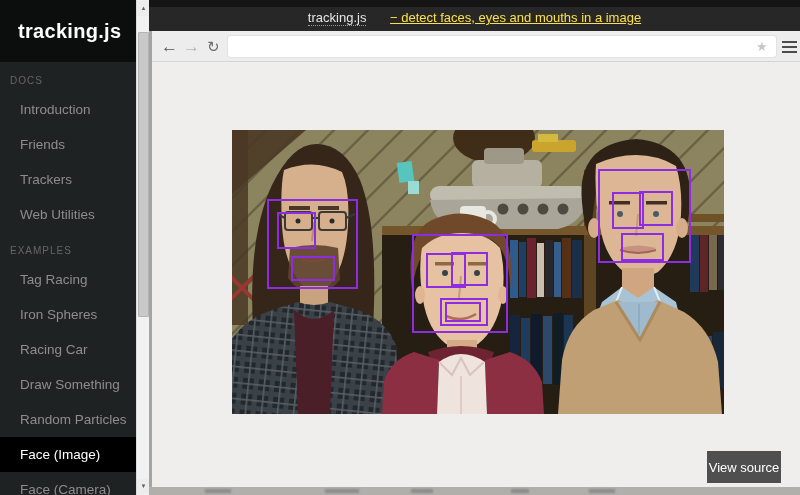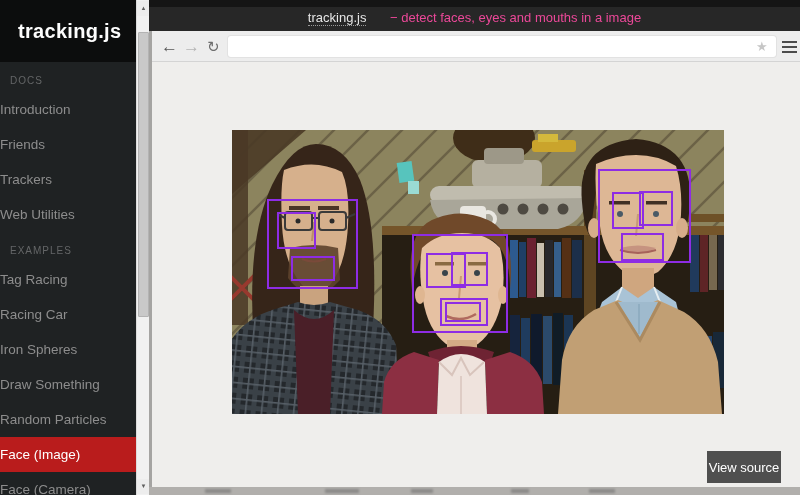--- a/index.html
+++ b/index.html
@@ -4,40 +4,40 @@
 <style>
   * { margin:0; padding:0; box-sizing:border-box; }
   html,body { width:800px; height:495px; overflow:hidden;
     font-family:"Liberation Sans","DejaVu Sans",sans-serif; background:#efeeec; }
 
   
   #sidebar { position:absolute; left:0; top:0; width:136px; height:495px; background:#1f2223; }
   #logo { height:62px; line-height:62px; padding-left:18px; background:#0c0d0d;
     color:#fdfdfd; font-size:20px; font-weight:bold; letter-spacing:.3px; cursor:pointer; }
   .sec { margin:13px 4px 6px 10px; color:#646667; font-size:10px; letter-spacing:1px; }
-  .item { height:35px; line-height:35px; color:#8d8d8d; font-size:13.5px; cursor:pointer; white-space:nowrap; }
-  .item.active { background:#b91c1c; color:#ffffff; }
+  .item { height:35px; line-height:35px; padding-left:20px; color:#8d8d8d; font-size:13.5px; cursor:pointer; white-space:nowrap; }
+  .item.active { background:#000000; color:#ffffff; }
 
   
   #sb-scroll { position:absolute; left:136px; top:0; width:13px; height:495px;
     background:#f1f1f1; border-left:1px solid #dcdcdc; }
   .sb-btn { position:absolute; left:0; width:13px; height:15px; background:#ededed;
     color:#5f5f5f; font-size:6px; text-align:center; line-height:15px; cursor:pointer; }
   .sb-btn.up { top:1px; } .sb-btn.down { bottom:1px; }
   #sb-thumb { position:absolute; left:1px; top:32px; width:11px; height:285px;
     background:#c9c9c9; border:1px solid #b3b3b3; border-radius:1px; cursor:grab; }
 
   
   #main { position:absolute; left:149px; top:0; width:651px; height:495px; }
   #sliver { position:absolute; left:0; top:31px; width:3px; height:464px; background:#a5a4a2; }
   #titlebar { position:absolute; left:0; top:0; width:651px; height:31px; background:#272727;
     border-radius:5px 0 0 0; color:#dcdcdc; font-size:13px; text-align:center; line-height:36px; }
   #titlebar::before { content:""; position:absolute; left:0; top:0; width:100%; height:7px; background:#151515; }
   #title-link { color:#e6e6e6; border-bottom:1px dotted #9a9a9a; cursor:pointer; position:relative; }
-  #title-rest { color:#ec4899; position:relative; margin-left:20px; }
+  #title-rest { color:#fde047; position:relative; margin-left:20px;text-decoration:underline; }
 
   #toolbar { position:absolute; left:3px; top:31px; width:648px; height:31px; background:#ededed;
     border-bottom:1px solid #d4d4d4; }
   .nav-glyph { position:absolute; top:0; height:31px; line-height:31px; font-size:17px; cursor:pointer; }
   #back-icon    { left:9px;  color:#565656; }
   #forward-icon { left:31px; color:#b5b5b5; }
   #refresh-icon { left:55px; color:#6e6e6e; font-size:15px; }
   #url-bar { position:absolute; left:76px; top:5px; width:548px; height:21px; background:#ffffff;
     border:none; border-radius:3px; box-shadow:0 0 0 1px #e2e2e2; padding:0 22px 0 8px;
     font-size:12px; color:#333; outline:none; }
@@ -65,22 +65,22 @@
   <aside id="sidebar">
     <div id="logo">tracking.js</div>
     <nav>
       <div class="sec">DOCS</div>
       <div class="item">Introduction</div>
       <div class="item">Friends</div>
       <div class="item">Trackers</div>
       <div class="item">Web Utilities</div>
       <div class="sec">EXAMPLES</div>
       <div class="item">Tag Racing</div>
+      <div class="item">Iron Spheres</div>
       <div class="item">Racing Car</div>
-      <div class="item">Iron Spheres</div>
       <div class="item">Draw Something</div>
       <div class="item">Random Particles</div>
       <div class="item active">Face (Image)</div>
       <div class="item">Face (Camera)</div>
     </nav>
   </aside>
 
   <div id="sb-scroll">
     <div class="sb-btn up">▲</div>
     <div id="sb-thumb"></div>

